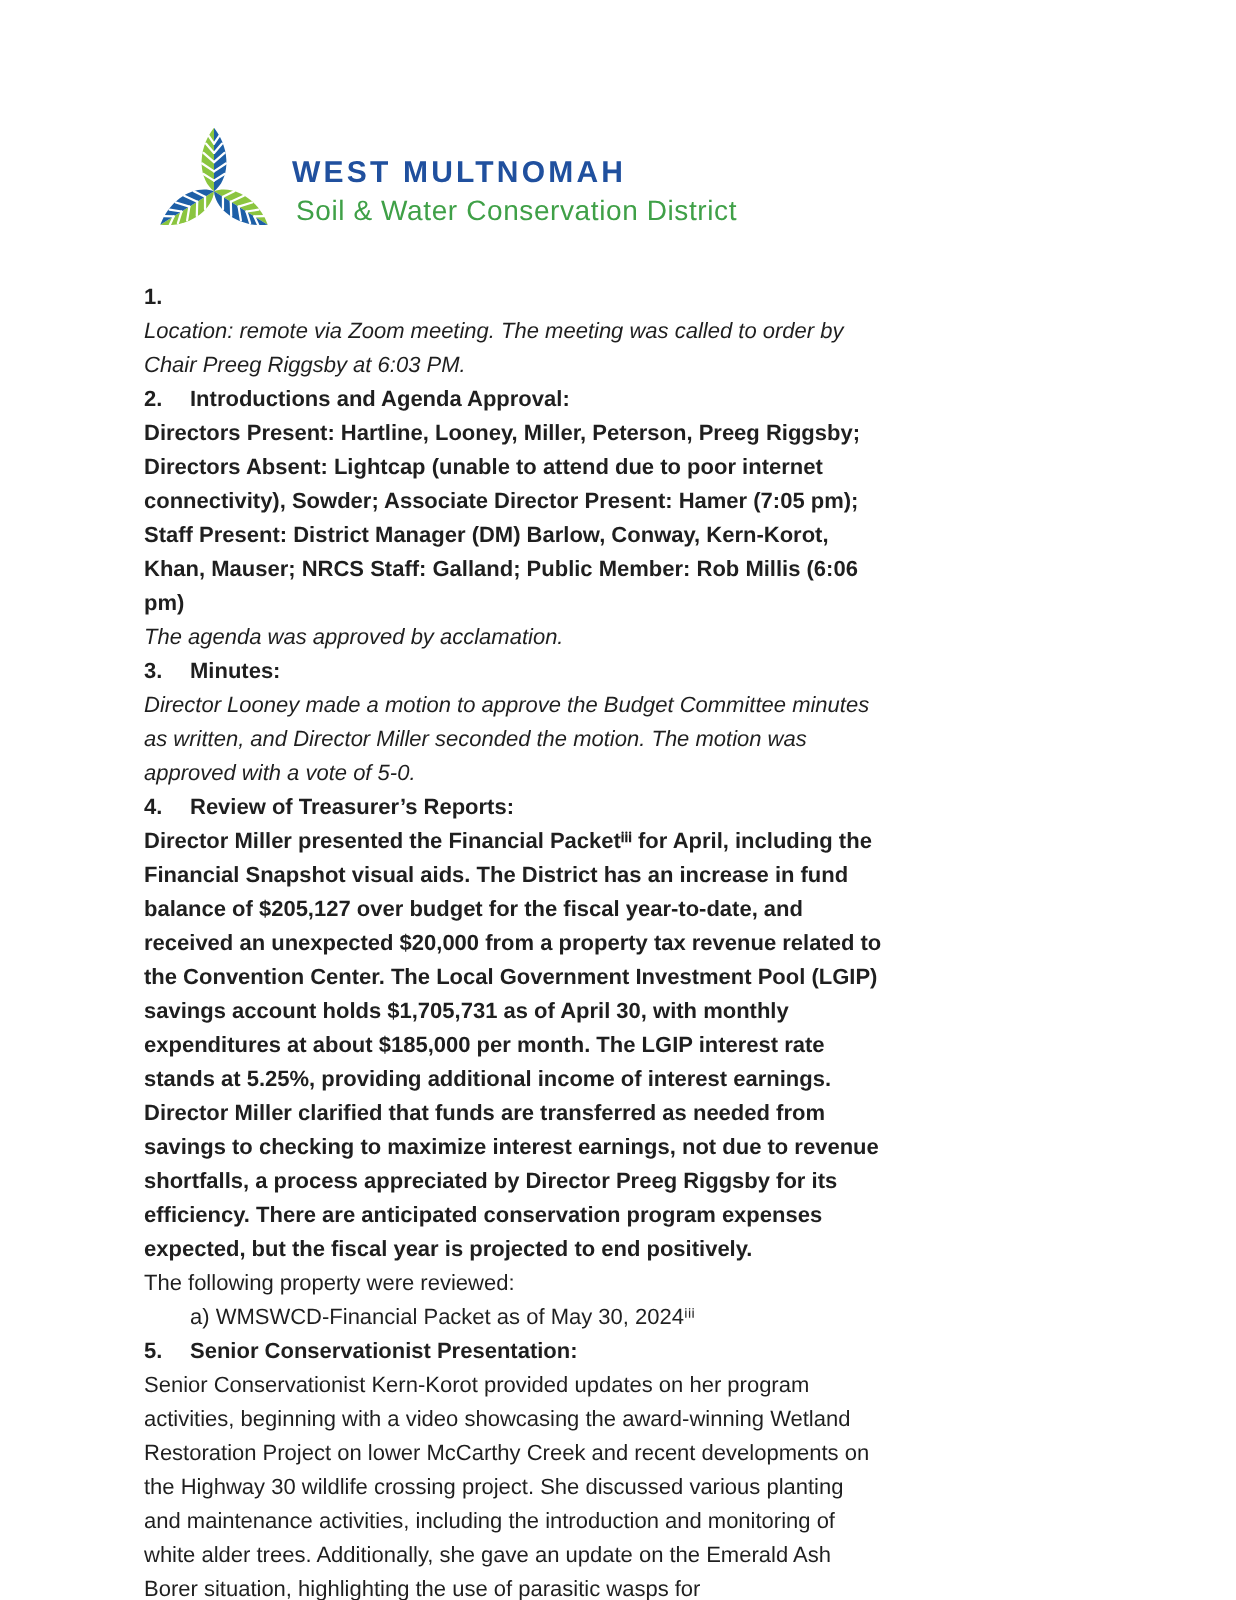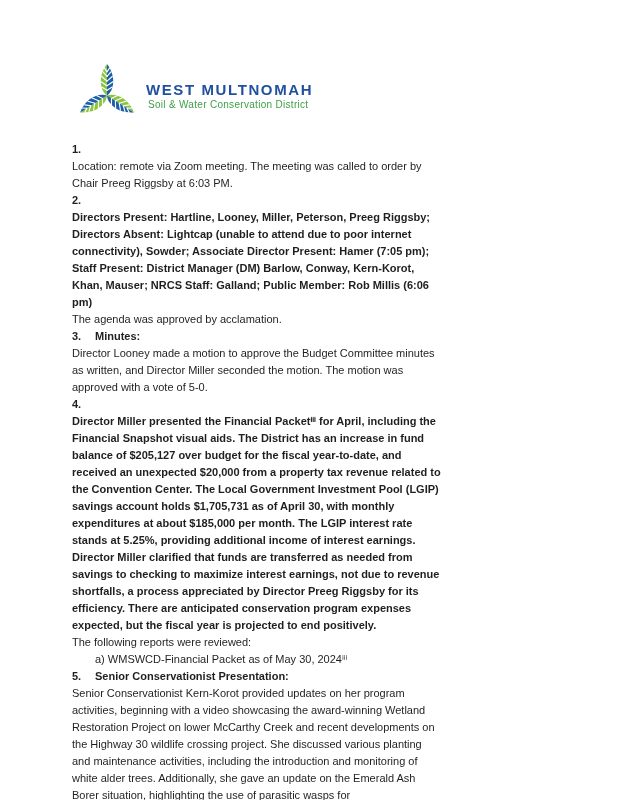--- a/index.html
+++ b/index.html
@@ -31,21 +31,21 @@
   .logo svg { display: block; }
   .logo-text { margin-left: 6px; margin-top: 14px; }
   .logo-name {
     font-size: 15px;
     font-weight: bold;
     letter-spacing: 1.6px;
     color: #20509e;
     line-height: 1.1;
   }
   .logo-sub {
-    font-size: 10px;
+    font-size: 14px;
     letter-spacing: 0.3px;
     color: #3fa047;
     margin-top: 1px;
     padding-left: 2px;
   }
   
   .doc-title {
     font-size: 11px;
     line-height: 16px;
     margin: 0 0 9px 0;
@@ -58,21 +58,21 @@
     margin: 0;
   }
   .sec-heading .num {
     flex: 0 0 23px;
   }
   p.body {
     font-size: 11px;
     line-height: 17px;
     margin: 0;
   }
-  .mb9  { margin-bottom: 9px; }
+  .mb9  { margin-bottom: 9px; font-style: italic; }
   .mb16 { margin-bottom: 16px; font-weight: bold; }
   .mb40 { margin-bottom: 40px; }
   .indent { padding-left: 23px; }
 </style>
 </head>
 <body>
 
 <div class="page">
 
   <div class="logo">
@@ -109,35 +109,37 @@
   </div>
 
 
   <div class="sec-heading">
     <span class="num">1.</span>
   </div>
   <p class="body mb9">Location: remote via Zoom meeting. The meeting was called to order by Chair Preeg Riggsby at 6:03 PM.</p>
 
   <div class="sec-heading">
     <span class="num">2.</span>
+    <span>Introductions and Agenda Approval:</span>
   </div>
   <p class="body mb16">Directors Present: Hartline, Looney, Miller, Peterson, Preeg Riggsby; Directors Absent: Lightcap (unable to attend due to poor internet connectivity), Sowder; Associate Director Present: Hamer (7:05 pm); Staff Present: District Manager (DM) Barlow, Conway, Kern-Korot, Khan, Mauser; NRCS Staff: Galland; Public Member: Rob Millis (6:06 pm)</p>
   <p class="body mb9">The agenda was approved by acclamation.</p>
 
   <div class="sec-heading">
     <span class="num">3.</span>
     <span>Minutes:</span>
   </div>
   <p class="body mb9">Director Looney made a motion to approve the Budget Committee minutes as written, and Director Miller seconded the motion. The motion was approved with a vote of 5-0.</p>
 
   <div class="sec-heading">
     <span class="num">4.</span>
+    <span>Review of Treasurer’s Reports:</span>
   </div>
   <p class="body mb16">Director Miller presented the Financial Packetⁱⁱⁱ  for April,  including the Financial Snapshot visual aids. The District has an increase in fund balance of $205,127 over budget for the fiscal year-to-date, and received an unexpected $20,000 from a property tax revenue related to the Convention Center. The Local Government Investment Pool (LGIP) savings account holds $1,705,731 as of April 30, with monthly expenditures at about $185,000 per month. The LGIP interest rate stands at 5.25%, providing additional income of interest earnings. Director Miller clarified that funds are transferred as needed from savings to checking to maximize interest earnings, not due to revenue shortfalls, a process appreciated by Director Preeg Riggsby for its efficiency. There are anticipated conservation program expenses expected, but the fiscal year is projected to end positively.</p>
-  <p class="body">The following reports were reviewed:</p>
+  <p class="body">The following property were reviewed:</p>
   <p class="body indent mb40">a) WMSWCD-Financial Packet as of May 30, 2024ⁱⁱⁱ</p>
 
   <div class="sec-heading">
     <span class="num">5.</span>
     <span>Senior Conservationist Presentation:</span>
   </div>
   <p class="body">Senior Conservationist Kern-Korot provided updates on her program activities, beginning with a video showcasing the award-winning Wetland Restoration Project on lower McCarthy Creek and recent developments on the Highway 30 wildlife crossing project. She discussed various planting and maintenance activities, including the introduction and monitoring of white alder trees. Additionally, she gave an update on the Emerald Ash Borer situation, highlighting the use of parasitic wasps for</p>
 
 </div>
 

